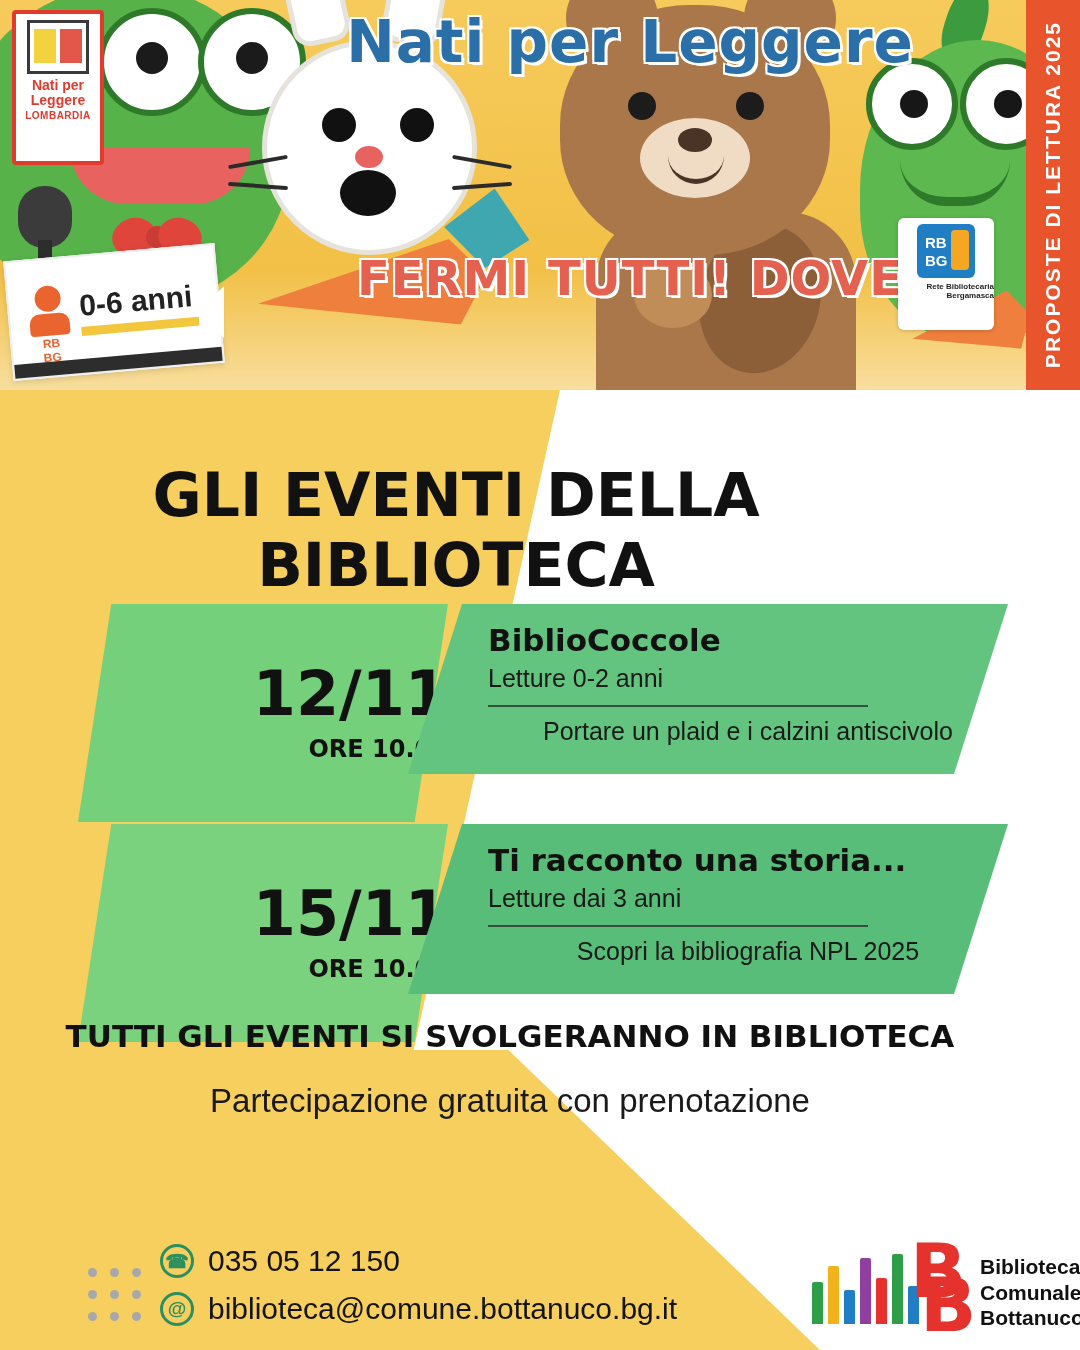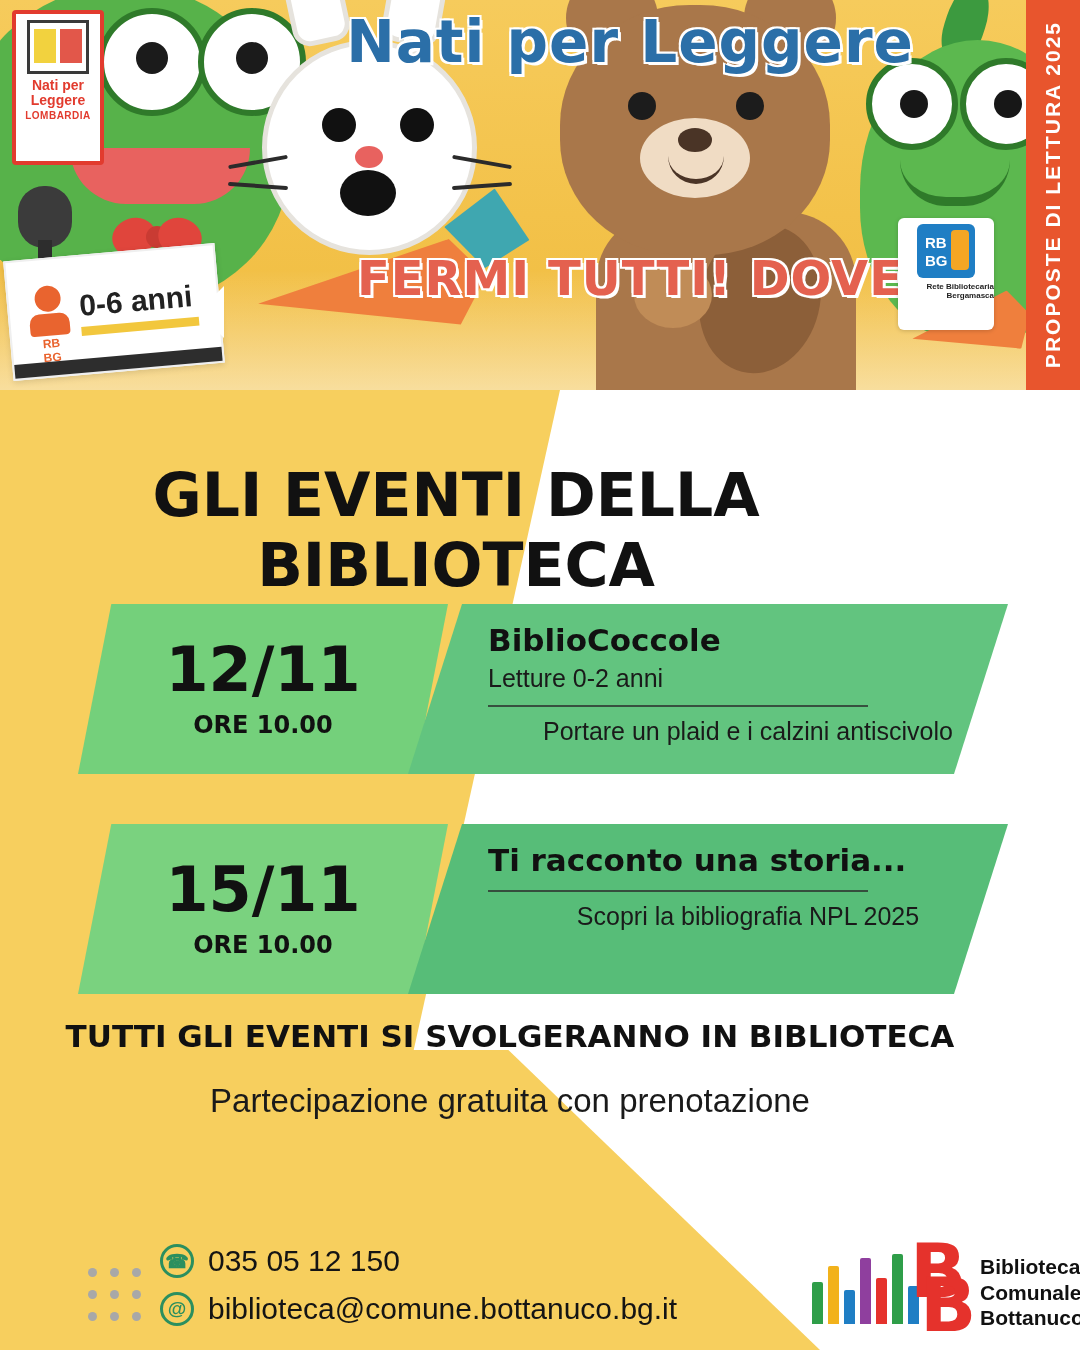--- a/index.html
+++ b/index.html
@@ -216,24 +216,24 @@
     font-size: 60px; font-weight: 700; color: #111111; letter-spacing: 0px;
     font-family: "DejaVu Sans", sans-serif;
   }
 
   
   .event { position: absolute; left: 78px; width: 930px; height: 170px; }
   .event.e1 { top: 604px; }
   .event.e2 { top: 824px; }
 
   .date-block {
-    position: absolute; left: 0; top: 0; width: 370px; height: 170px;
+    position: absolute; left: 0; top: 0; width: 370px; height: 218px;
     background: #74d07b;
     clip-path: polygon(9% 0, 100% 0, 91% 100%, 0 100%);
-    display: flex; flex-direction: column; align-items: center; justify-content: center;
+    display: flex; flex-direction: column; align-items: flex-end; justify-content: center;
   }
   .event.e2 .date-block { background: #7ad27f; }
   .date-text { font-size: 62px; font-weight: 800; color: #111; line-height: 1; font-family: "DejaVu Sans", sans-serif; }
   .time-text { font-size: 24px; font-weight: 800; color: #111; margin-top: 10px; font-family: "DejaVu Sans", sans-serif; }
 
   .info-block {
     position: absolute; left: 330px; top: 0; width: 600px; height: 170px;
     background: #62c47f;
     clip-path: polygon(9% 0, 100% 0, 91% 100%, 0 100%);
     padding: 18px 0 0 80px;
@@ -388,20 +388,21 @@
     </div>
   </div>
 
   <div class="event e2">
     <div class="date-block">
       <div class="date-text">15/11</div>
       <div class="time-text">ORE 10.00</div>
     </div>
     <div class="info-block">
       <div class="info-title">Ti racconto una storia...</div>
+      <div class="info-sub">Letture dai 3 anni</div>
       <div class="info-rule"></div>
       <div class="info-note">Scopri la bibliografia NPL 2025</div>
     </div>
   </div>
 
   <div class="all-events">TUTTI GLI EVENTI SI SVOLGERANNO IN BIBLIOTECA</div>
   <div class="free-part">Partecipazione gratuita con prenotazione</div>
 
   <div class="dots">
     <i style="left:0;top:0"></i>

